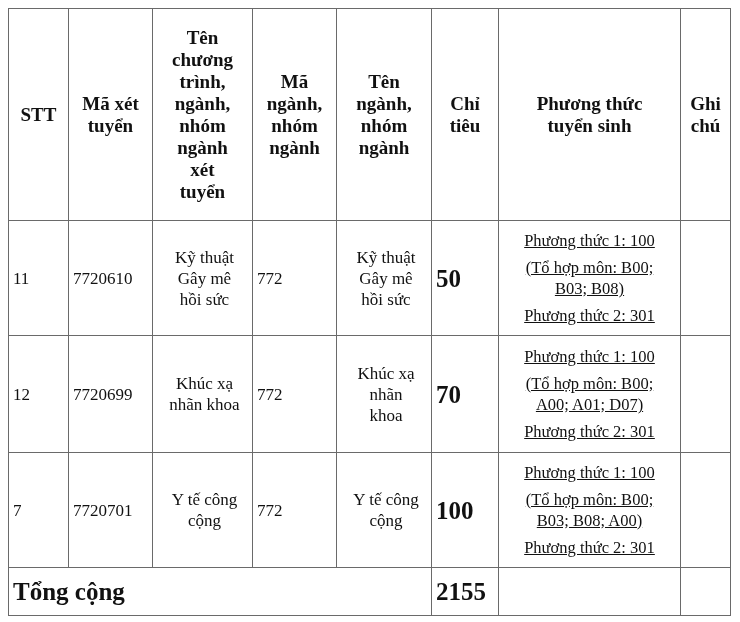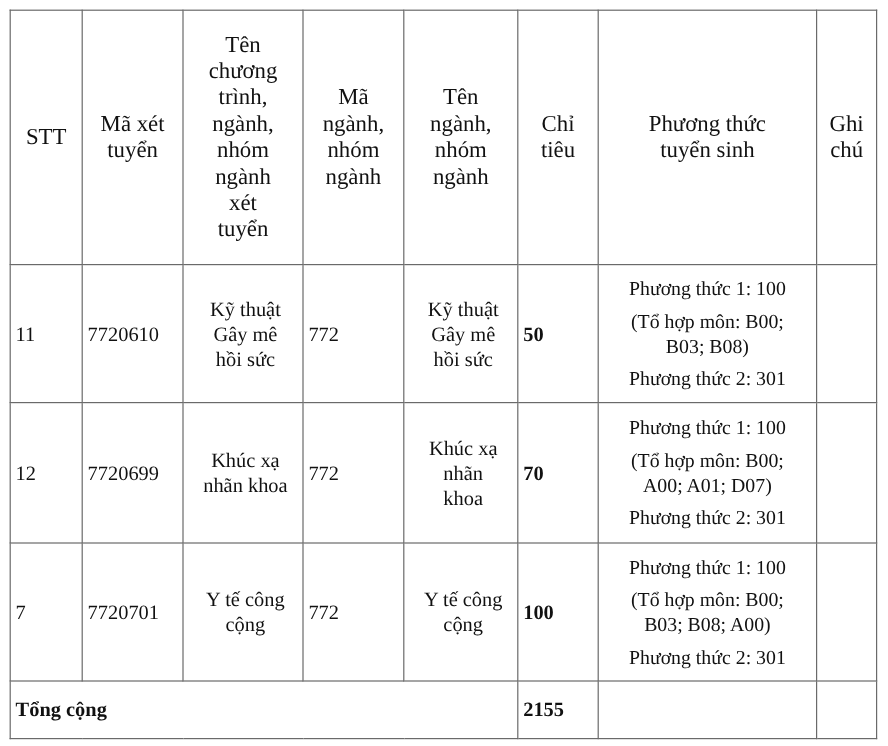--- a/index.html
+++ b/index.html
@@ -30,42 +30,43 @@
       border-collapse: collapse;
       table-layout: fixed;
       width: 722px;
     }
     table.admissions td, table.admissions th {
       border: 1.5px solid #6a6a6a;
       padding: 0 4px;
       vertical-align: middle;
     }
     th {
-      font-weight: normal;
+      font-weight: bold;
       font-size: 19px;
       line-height: 22px;
       text-align: center;
     }
     td {
       font-size: 17px;
       line-height: 21px;
     }
     .center { text-align: left; }
     .left { text-align: center; padding-left: 8px !important; }
-    .bold { font-weight: bold; font-size: 17px; }
+    .bold { font-weight: bold; font-size: 25px; }
     tr.header-row { height: 212px; }
     tr.data-row-0 { height: 115px; }
     tr.data-row-1 { height: 117px; }
     tr.data-row-2 { height: 115px; }
     tr.total-row { height: 48px; padding-left: 36px; }
     .method-line {
       display: block;
       text-align: center;
       font-size: 16.5px;
       line-height: 21px;
+      text-decoration: underline;
     }
     .method-gap { margin-top: 6px; }
     .multiline { white-space: pre-line; }
   </style>
 </head>
 <body>
 
 <div class="top-fragment"></div>
 
 <table class="admissions">

